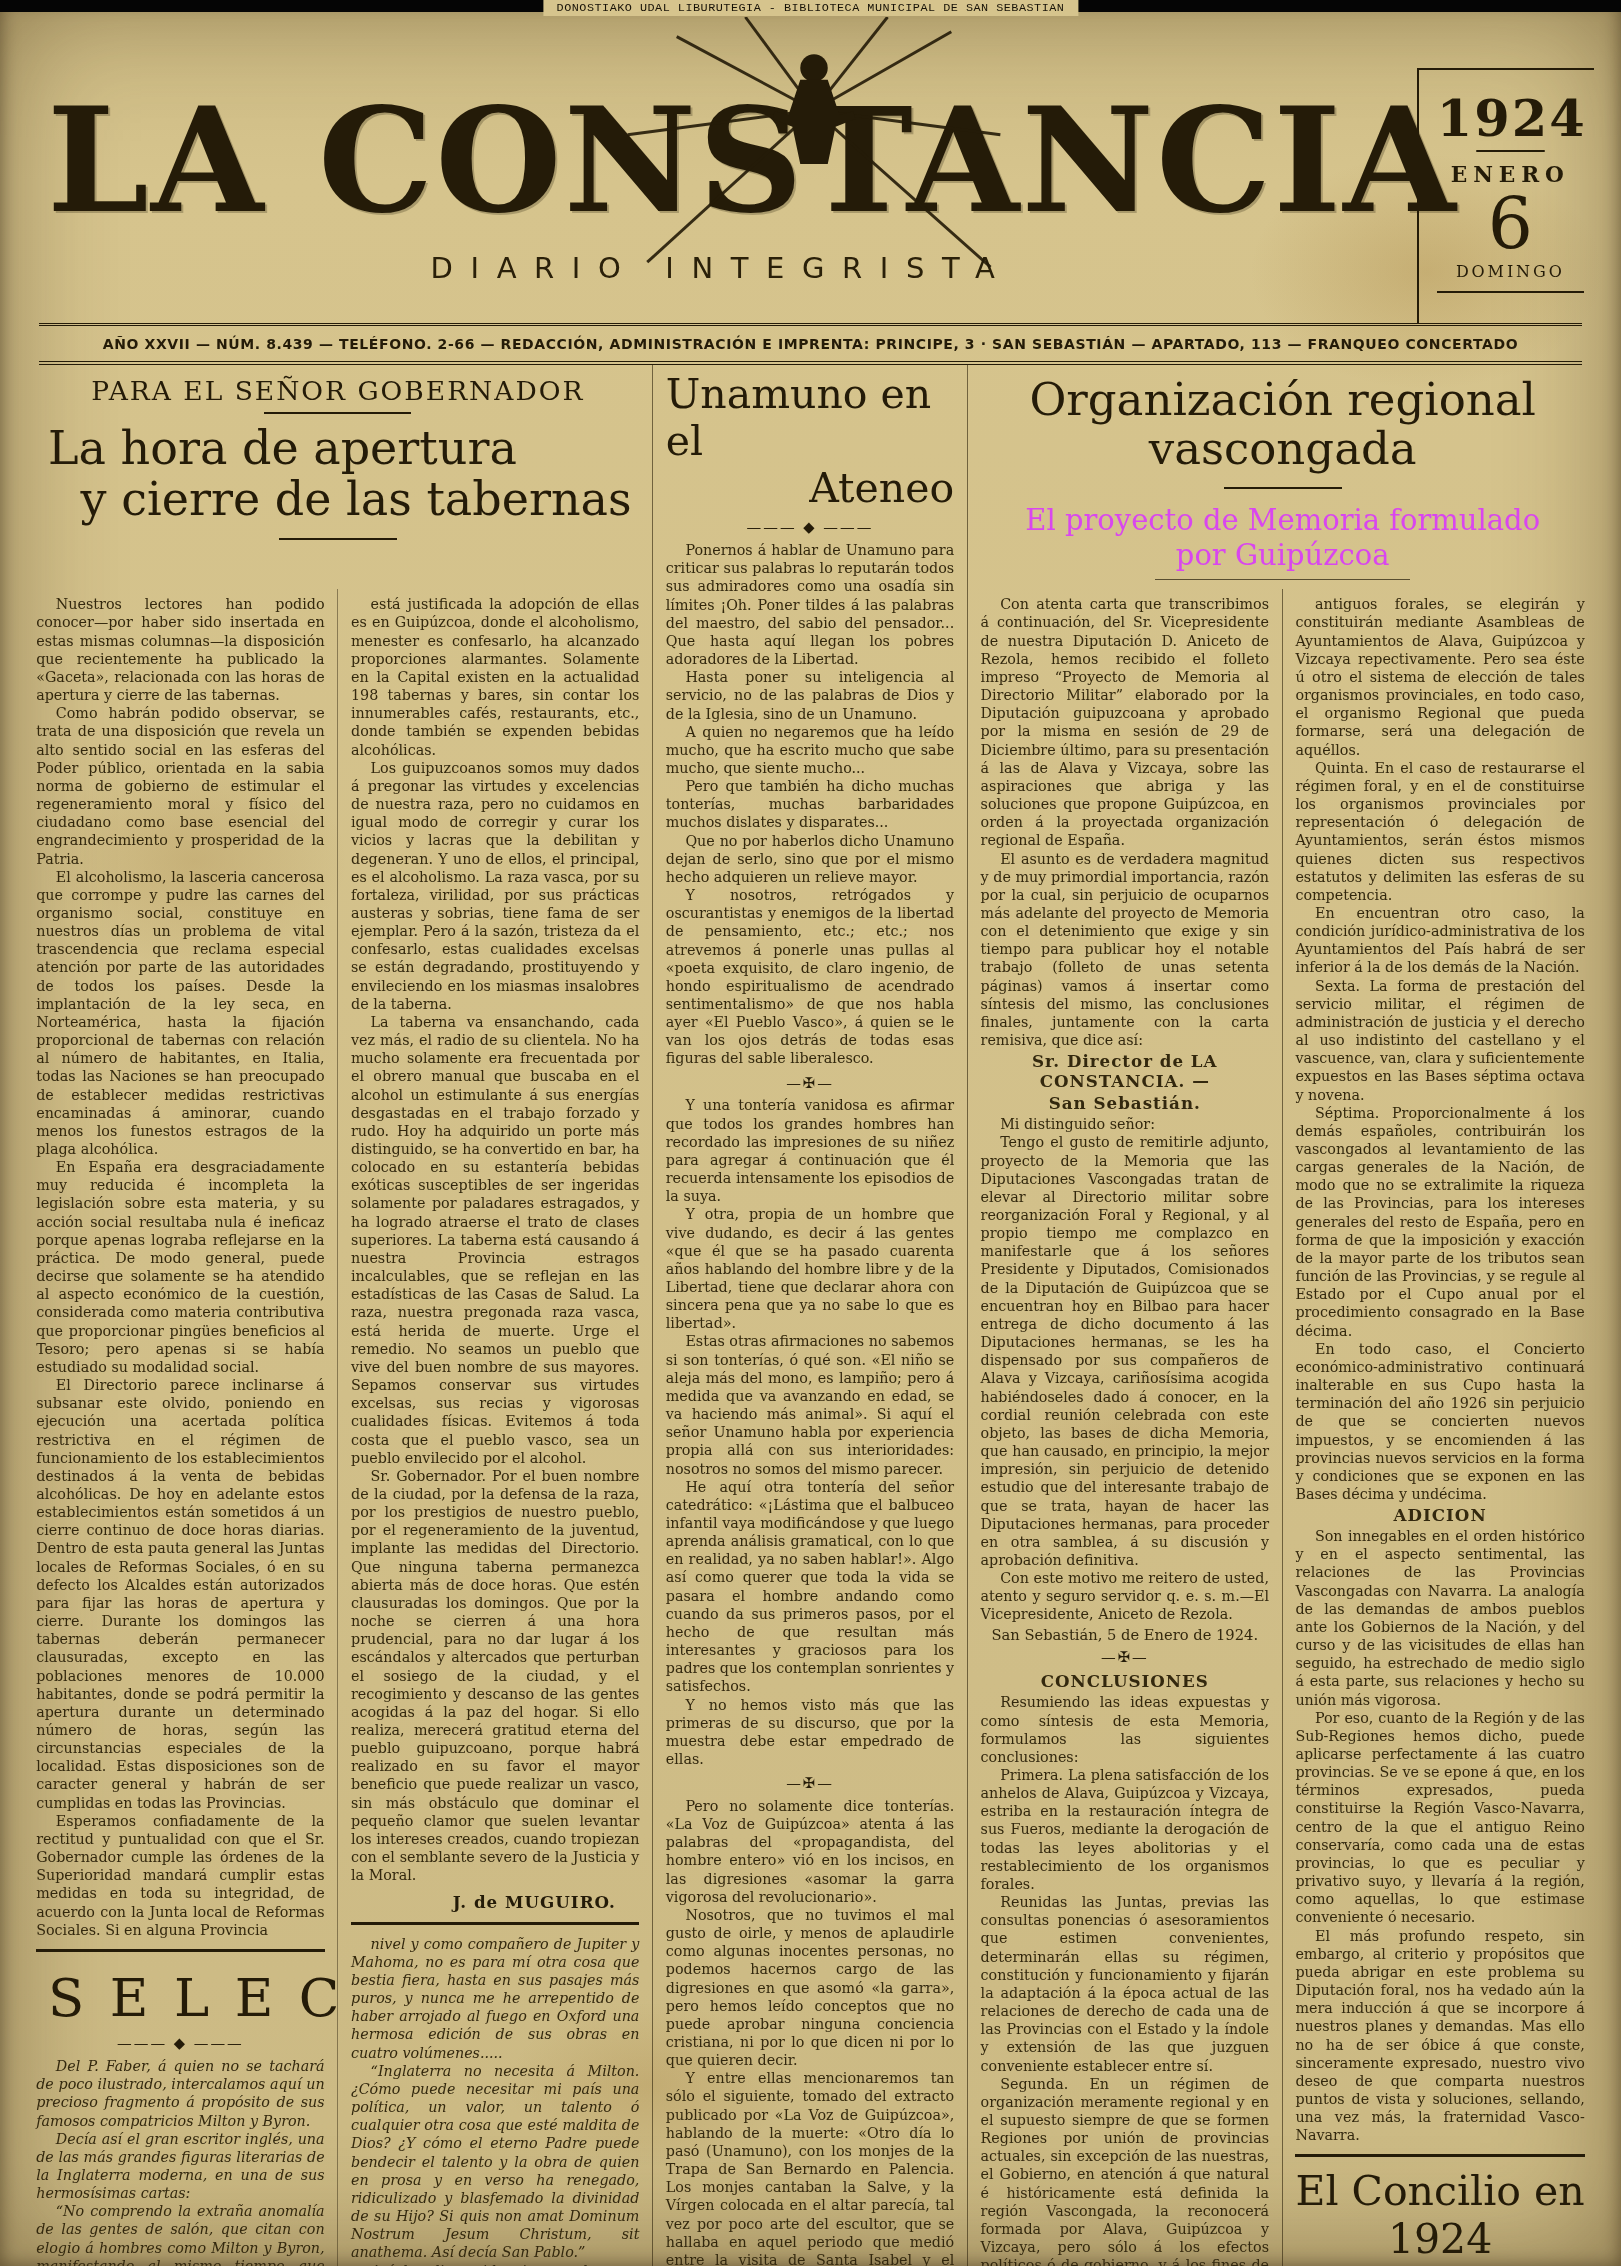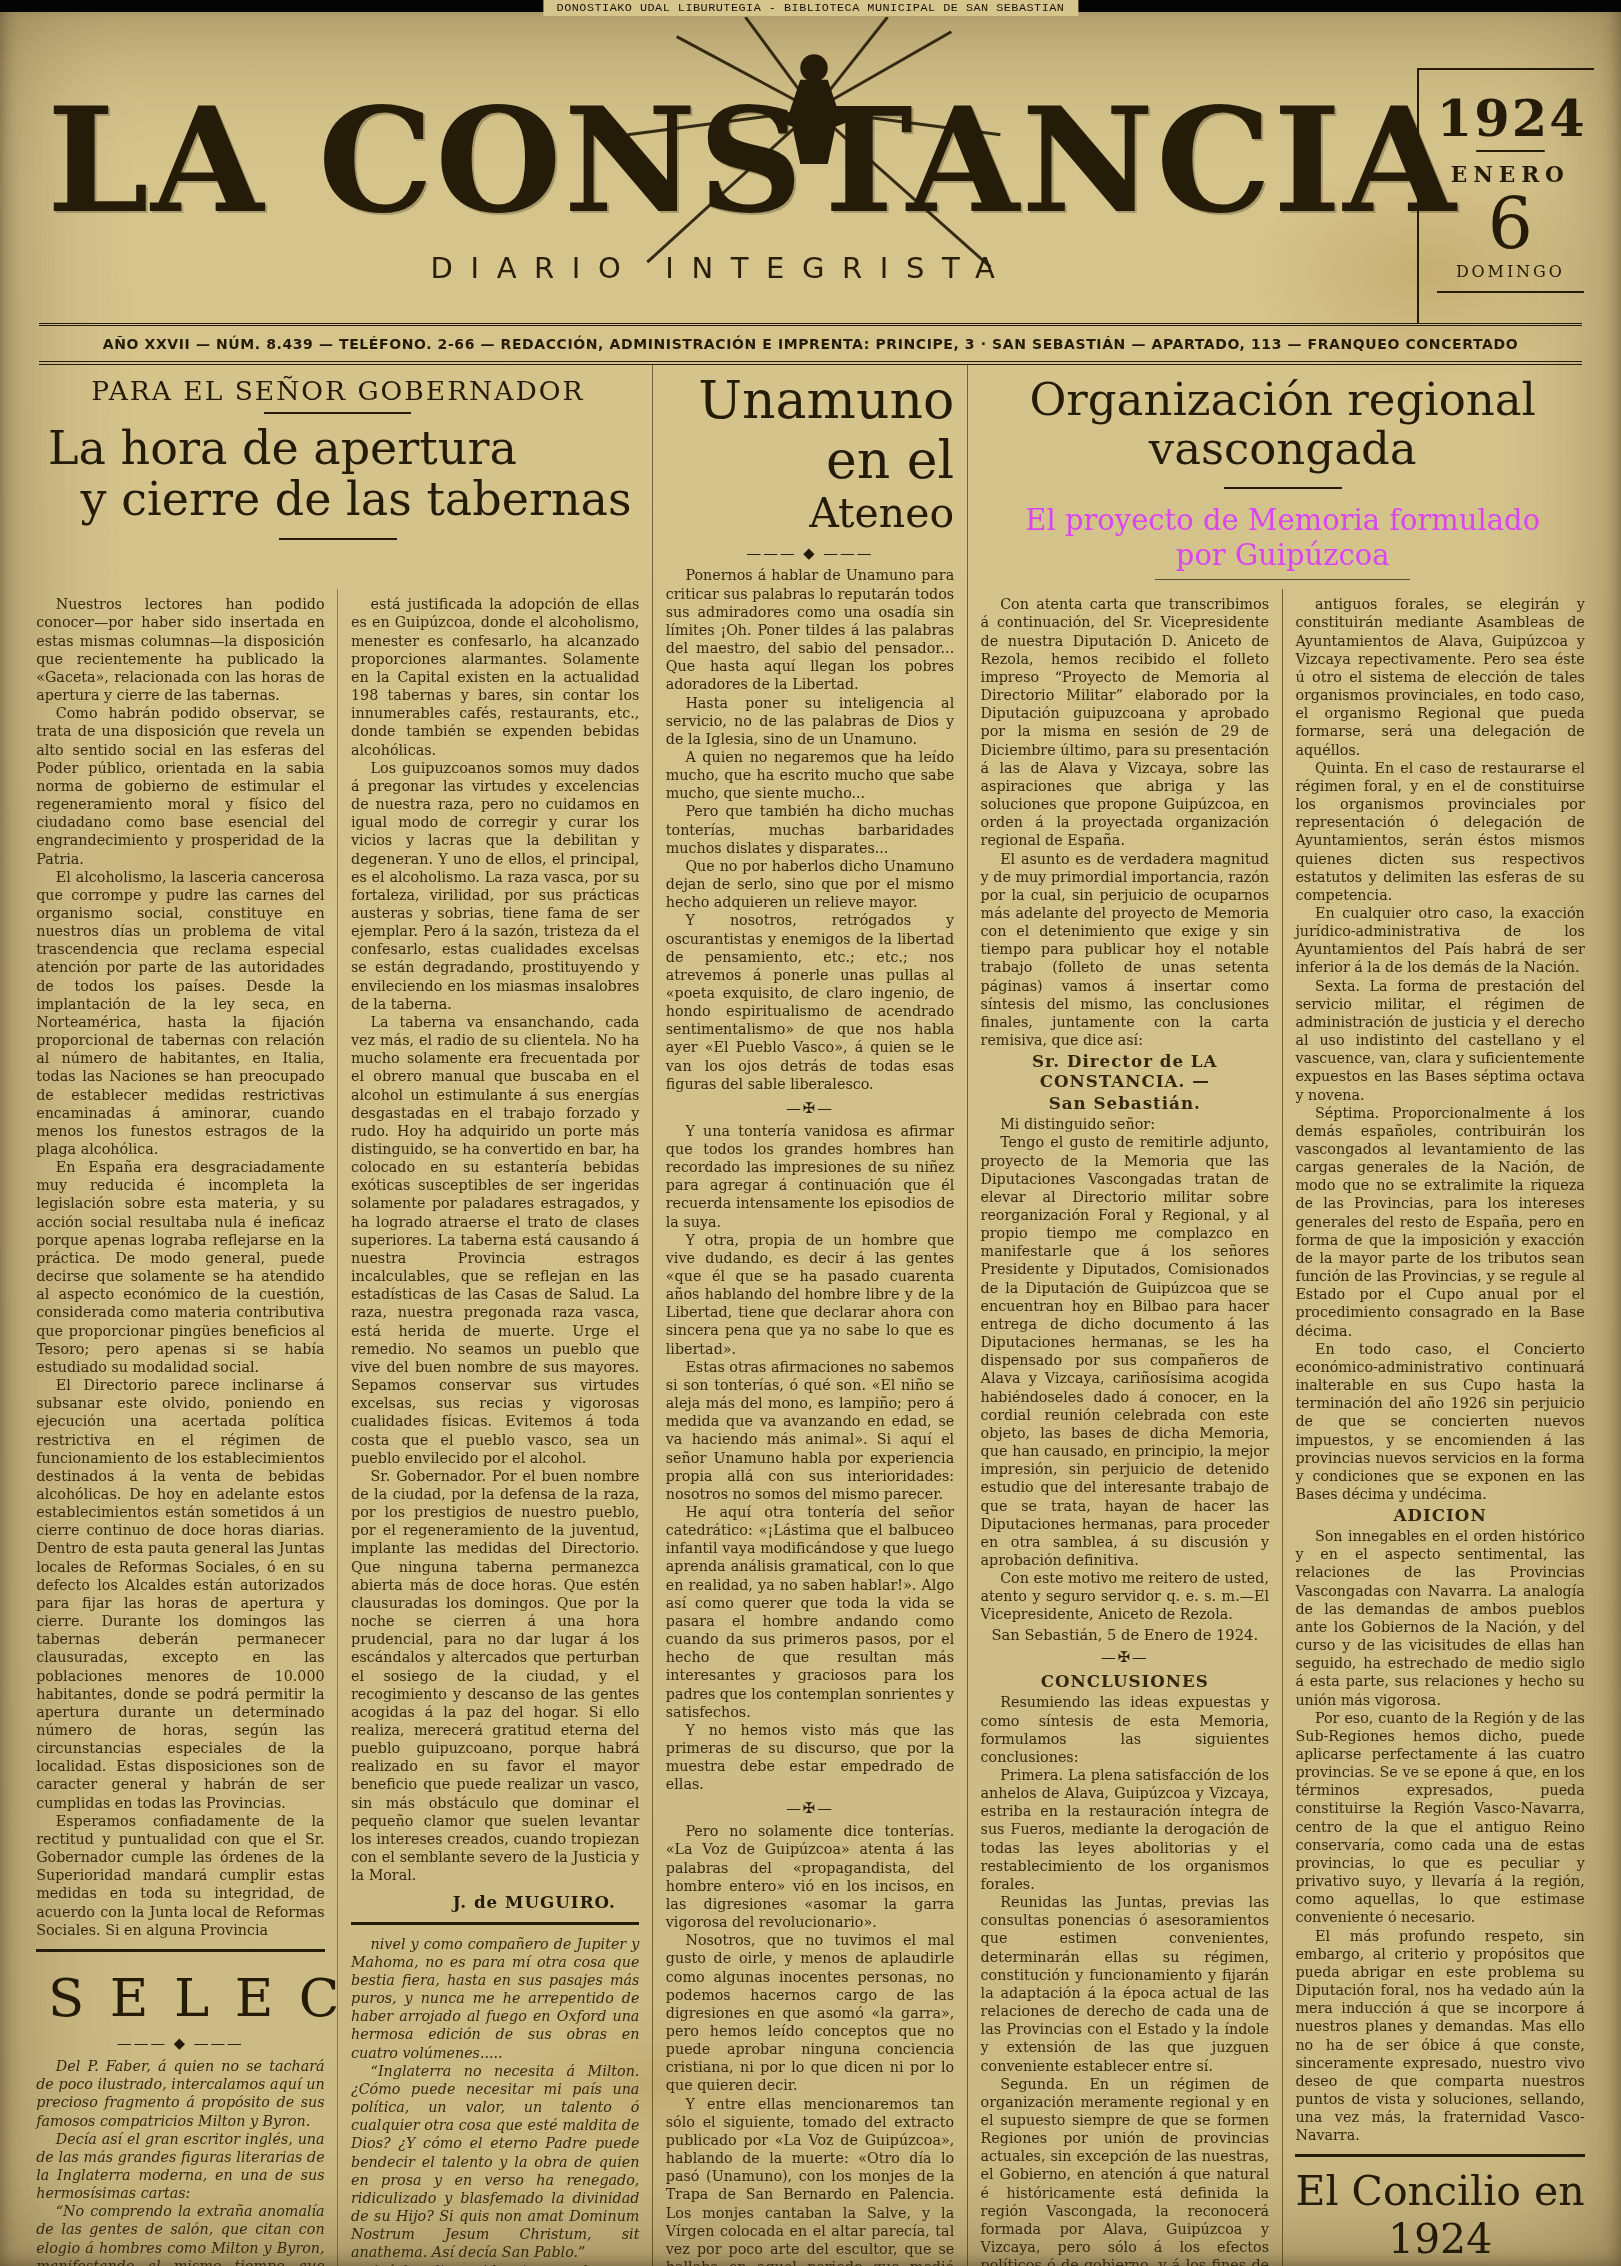--- a/index.html
+++ b/index.html
@@ -82,21 +82,21 @@
   }
   .paras.italic p{font-style:italic;}
   .kicker{
     text-align:center;font-size:26.5px;letter-spacing:2px;color:#241b08;
     margin:3.9px 0 2px 0;
   }
   .kicker-rule{width:147px;height:2px;background:#241b08;margin:5.9px auto 9.8px auto;}
   .headline1 .l1{font-size:46px;color:#241b08;line-height:1.1;text-align:left;padding-left:11.8px;}
   .headline1 .l2{font-size:46px;color:#241b08;line-height:1.1;text-align:right;padding-right:7.8px;}
   .headline-rule{width:118px;height:2px;background:#241b08;margin:13.7px auto 7.8px auto;}
-  .two-line-head .l1{font-size:52px;color:#241b08;line-height:1.15;text-align:right;}
+  .two-line-head .l1{font-size:41px;color:#241b08;line-height:1.15;text-align:left;}
   .two-line-head .l2{font-size:41px;color:#241b08;line-height:1.15;text-align:right;}
   .ornament{text-align:center;color:#241b08;font-size:14.7px;letter-spacing:2px;margin:5.9px 0;}
   .sig{text-align:right;font-weight:bold;font-size:16.7px;letter-spacing:1px;color:#241b08;margin:7.8px 23.5px 5.9px 0;}
   .section-rule{height:2.9px;background:#241b08;margin:9.8px 0;}
   .thin-rule{height:1px;background:rgba(36,27,8,.7);margin:7.8px 0;}
   .selecta-title{
     text-align:center;font-size:53px;letter-spacing:25.5px;color:#241b08;
     margin:15.7px 0 0 11.8px;
   }
   .center-line{text-align:center;font-size:14.7px;color:#33280e;margin:2px 0;}
@@ -256,21 +256,21 @@
         <p>Primera. La plena satisfacción de los anhelos de Alava, Guipúzcoa y Vizcaya, estriba en la restauración íntegra de sus Fueros, mediante la derogación de todas las leyes abolitorias y el restablecimiento de los organismos forales.</p>
         <p>Reunidas las Juntas, previas las consultas ponencias ó asesoramientos que estimen convenientes, determinarán ellas su régimen, constitución y funcionamiento y fijarán la adaptación á la época actual de las relaciones de derecho de cada una de las Provincias con el Estado y la índole y extensión de las que juzguen conveniente establecer entre sí.</p>
         <p>Segunda. En un régimen de organización meramente regional y en el supuesto siempre de que se formen Regiones por unión de provincias actuales, sin excepción de las nuestras, el Gobierno, en atención á que natural é históricamente está definida la región Vascongada, la reconocerá formada por Alava, Guipúzcoa y Vizcaya, pero sólo á los efectos políticos ó de gobierno, y á los fines de su exclusiva incumbencia. A los efectos administrativos internos, ó de gobierno, y á los fines de uudylunununuu relaciones administrativas con sus respectivos habitantes, serán Alava, Guipúzcoa y Vizcaya independientes entre sí, y conservarán, en toda su integridad, las facultades que hoy radican en sus organismos provinciales, sin perjuicio de que puedan voluntariamente regionalizar las funciones y servicios que estimen oportuno, y establecer un organismo regional que regule las relaciones interprovinciales, resuelva los conflictos de esta índole, y ostente ante el Estado una sola y única representación de las Provincias ó Sub-Regiones.</p>
       </div>
   </div>
 
   <div class="cell a-c5">
     <div class="paras">
         <p>antiguos forales, se elegirán y constituirán mediante Asambleas de Ayuntamientos de Alava, Guipúzcoa y Vizcaya repectivamente. Pero sea éste ú otro el sistema de elección de tales organismos provinciales, en todo caso, el organismo Regional que pueda formarse, será una delegación de aquéllos.</p>
         <p>Quinta. En el caso de restaurarse el régimen foral, y en el de constituirse los organismos provinciales por representación ó delegación de Ayuntamientos, serán éstos mismos quienes dicten sus respectivos estatutos y delimiten las esferas de su competencia.</p>
-        <p>En cualquier otro caso, la exacción jurídico-administrativa de los Ayuntamientos del País habrá de ser inferior á la de los demás de la Nación.</p>
+        <p>En encuentran otro caso, la condición jurídico-administrativa de los Ayuntamientos del País habrá de ser inferior á la de los demás de la Nación.</p>
         <p>Sexta. La forma de prestación del servicio militar, el régimen de administración de justicia y el derecho al uso indistinto del castellano y el vascuence, van, clara y suficientemente expuestos en las Bases séptima octava y novena.</p>
         <p>Séptima. Proporcionalmente á los demás españoles, contribuirán los vascongados al levantamiento de las cargas generales de la Nación, de modo que no se extralimite la riqueza de las Provincias, para los intereses generales del resto de España, pero en forma de que la imposición y exacción de la mayor parte de los tributos sean función de las Provincias, y se regule al Estado por el Cupo anual por el procedimiento consagrado en la Base décima.</p>
         <p>En todo caso, el Concierto económico-administrativo continuará inalterable en sus Cupo hasta la terminación del año 1926 sin perjuicio de que se concierten nuevos impuestos, y se encomienden á las provincias nuevos servicios en la forma y condiciones que se exponen en las Bases décima y undécima.</p>
       </div>
     <div class="center-line bold">ADICION</div>
     <div class="paras">
         <p>Son innegables en el orden histórico y en el aspecto sentimental, las relaciones de las Provincias Vascongadas con Navarra. La analogía de las demandas de ambos pueblos ante los Gobiernos de la Nación, y del curso y de las vicisitudes de ellas han seguido, ha estrechado de medio siglo á esta parte, sus relaciones y hecho su unión más vigorosa.</p>
         <p>Por eso, cuanto de la Región y de las Sub-Regiones hemos dicho, puede aplicarse perfectamente á las cuatro provincias. Se ve se epone á que, en los términos expresados, pueda constituirse la Región Vasco-Navarra, centro de la que el antiguo Reino conservaría, como cada una de estas provincias, lo que es peculiar y privativo suyo, y llevaría á la región, como aquellas, lo que estimase conveniente ó necesario.</p>
         <p>El más profundo respeto, sin embargo, al criterio y propósitos que pueda abrigar en este problema su Diputación foral, nos ha vedado aún la mera inducción á que se incorpore á nuestros planes y demandas. Mas ello no ha de ser óbice á que conste, sinceramente expresado, nuestro vivo deseo de que comparta nuestros puntos de vista y soluciones, sellando, una vez más, la fraternidad Vasco-Navarra.</p>
       </div>

